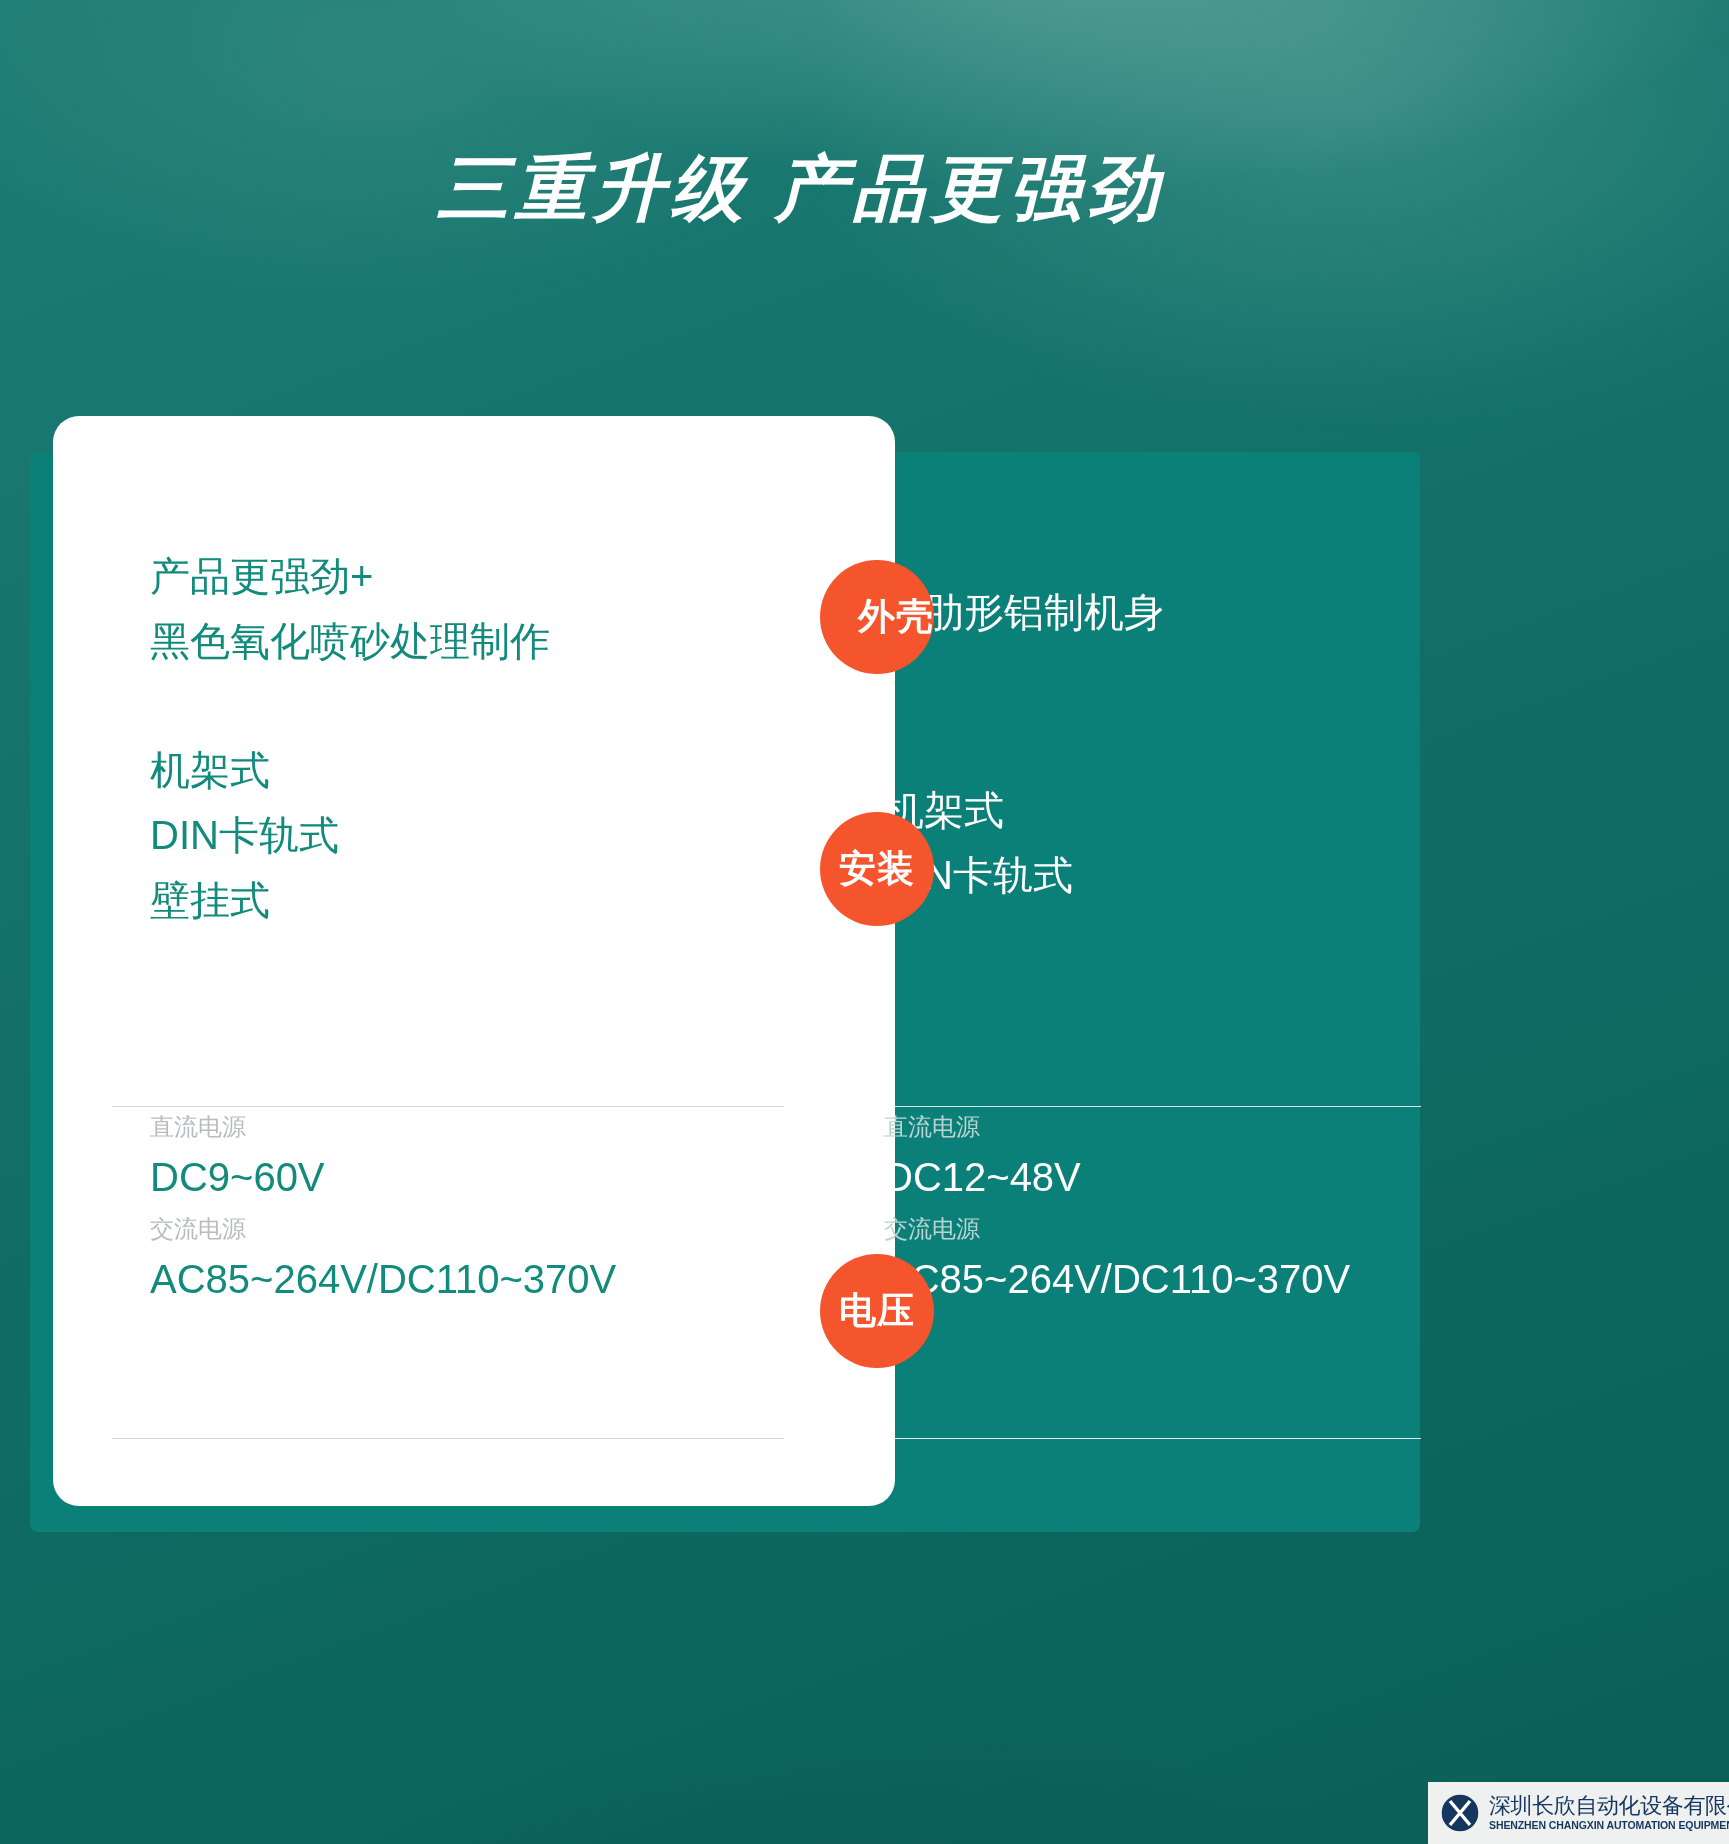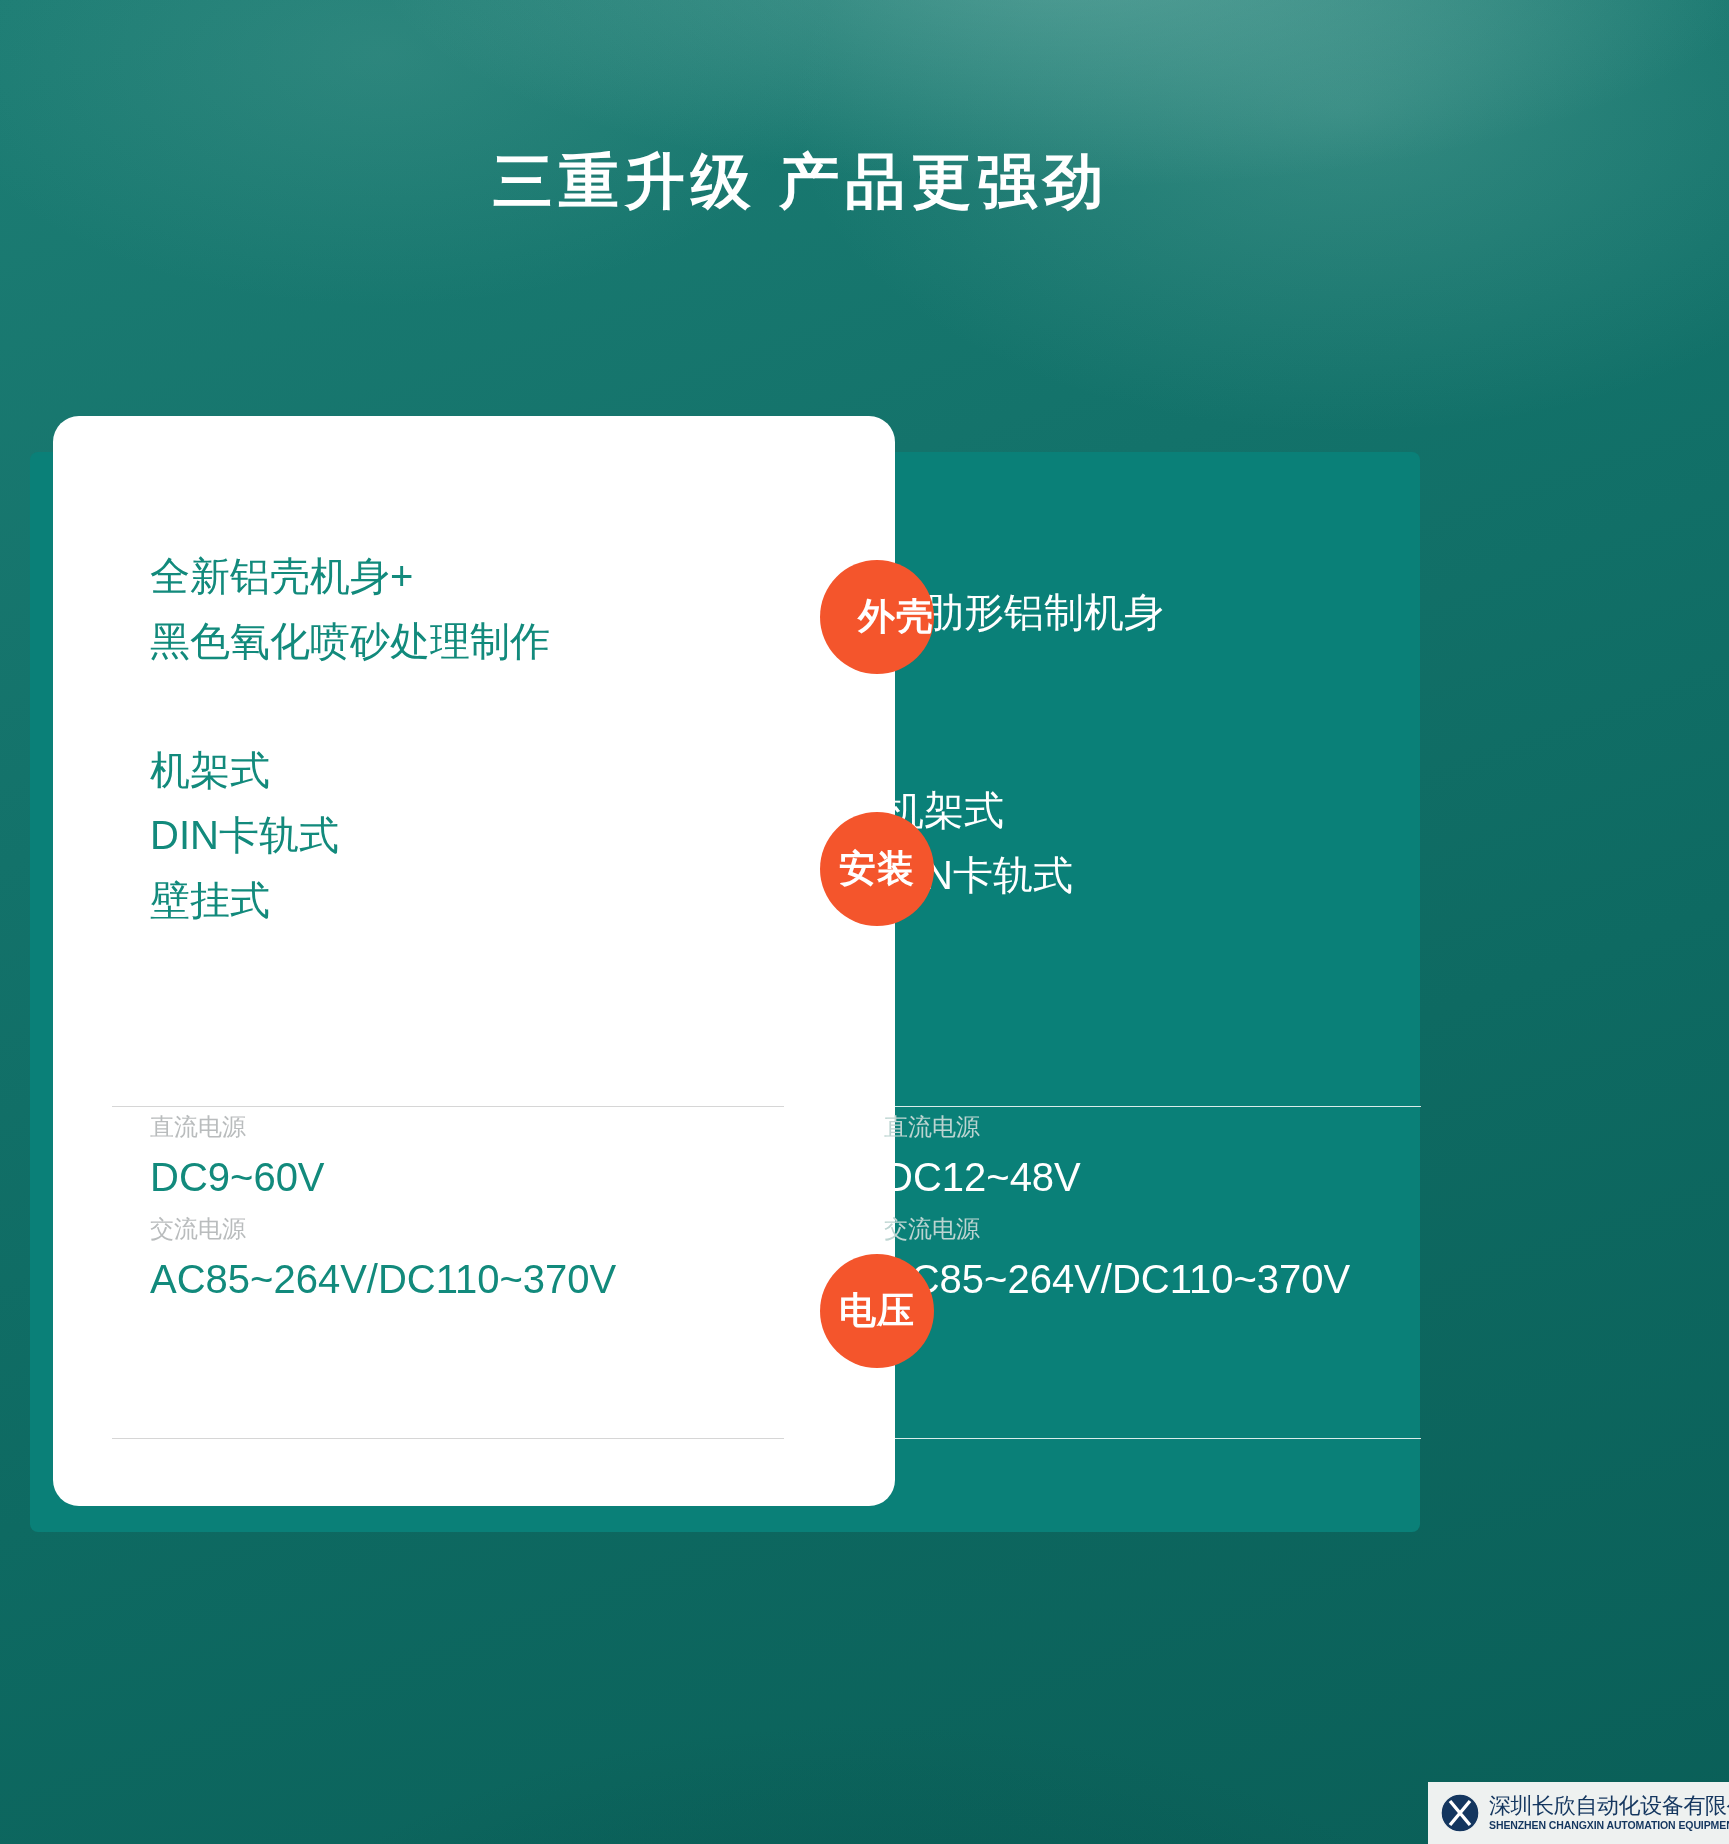--- a/index.html
+++ b/index.html
@@ -36,25 +36,26 @@
     pointer-events: none;
   }
 
   .title {
     position: absolute;
     left: 0;
     top: 148px;
     width: 1602px;
     text-align: center;
     color: #ffffff;
-    font-size: 60px;
+    font-size: 72px;
     font-weight: bold;
     letter-spacing: 6px;
     line-height: 1.12;
     white-space: nowrap;
+    font-style: italic;
   }
 
   
   .panel-back {
     position: absolute;
     left: 30px;
     top: 452px;
     width: 1390px;
     height: 1080px;
     background: #0a8078;
@@ -185,21 +186,21 @@
 
   <div class="title">三重升级  产品更强劲</div>
 
   <div class="panel-back"></div>
   <div class="card-white"></div>
 
   <div class="rows">
 
     <div class="row row-shell">
       <div class="left-col" style="top:68px;">
-        <div class="line">全新铝壳机身+</div>
+        <div class="line">产品更强劲+</div>
         <div class="line">黑色氧化喷砂处理制作</div>
       </div>
       <div class="badge" style="left:820px; top:84px;justify-content:flex-end;">
         <span>外壳</span>
       </div>
       <div class="right-col" style="top:104px;">
         <div class="line">单肋形铝制机身</div>
       </div>
     </div>
 

